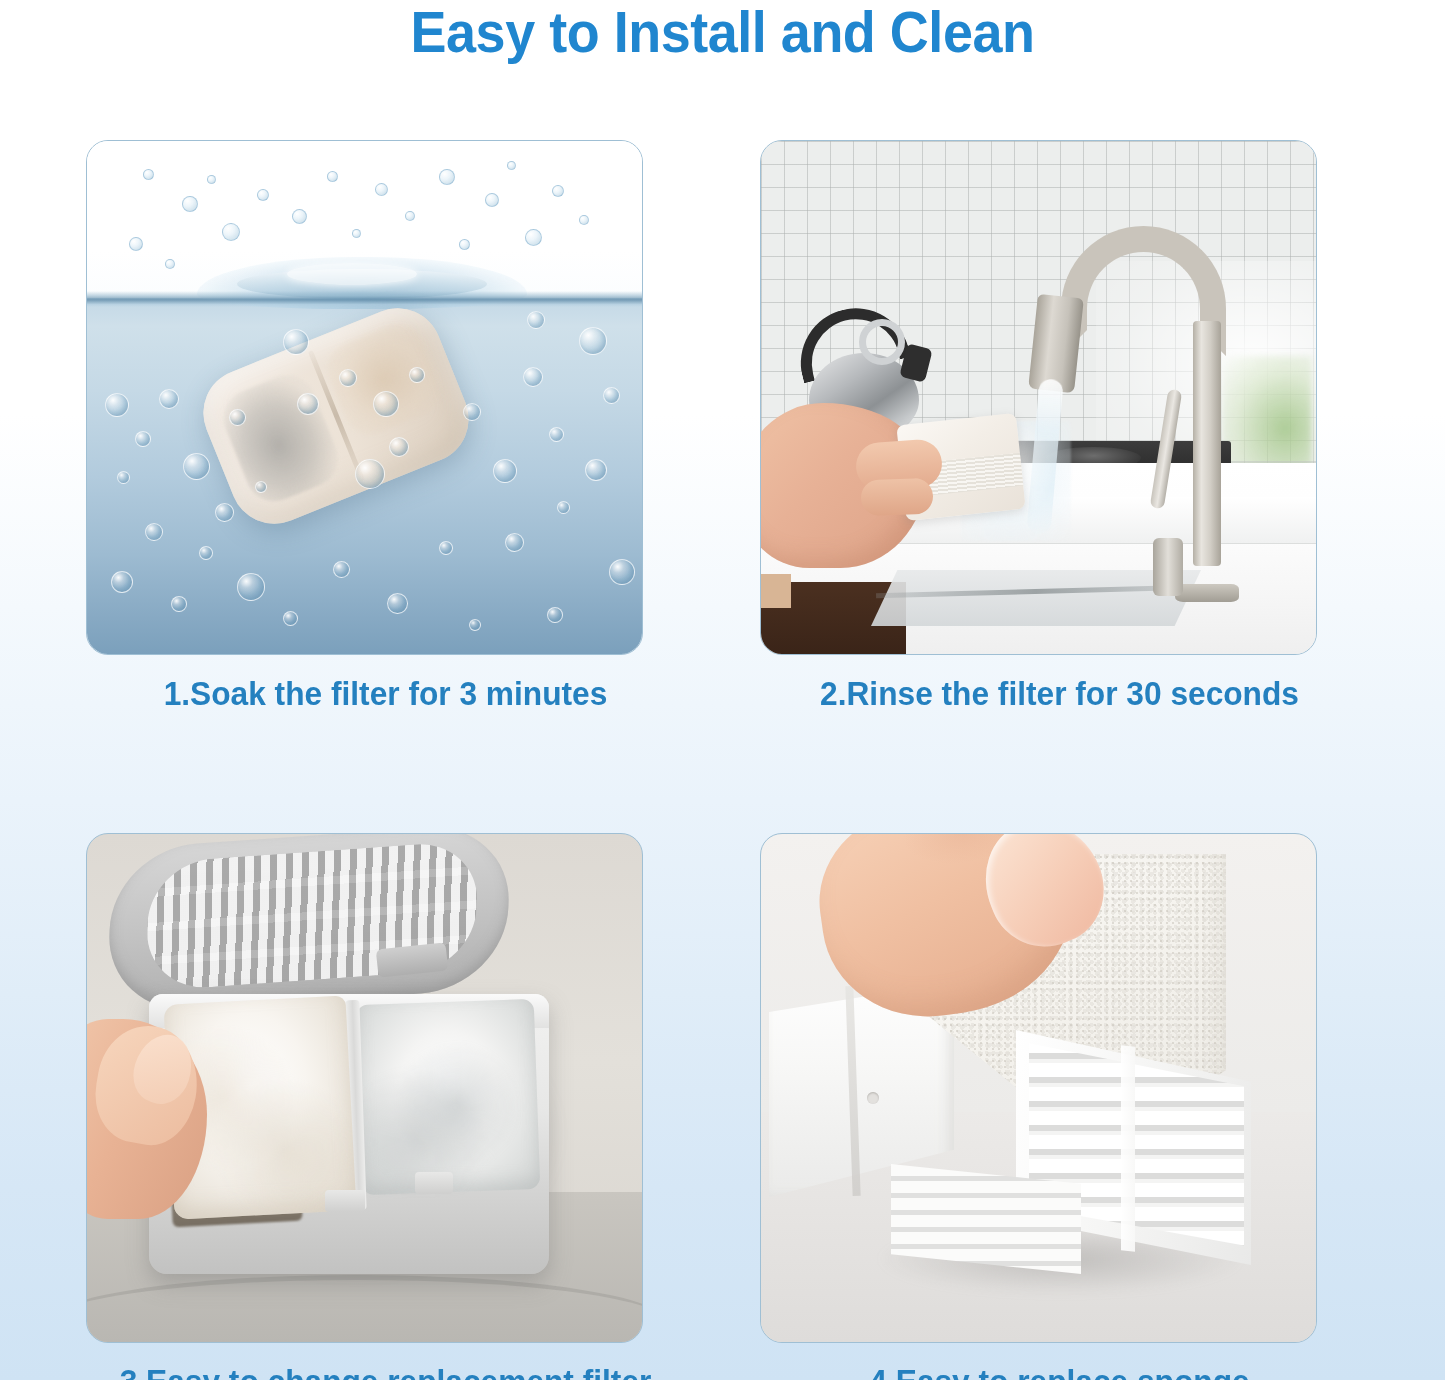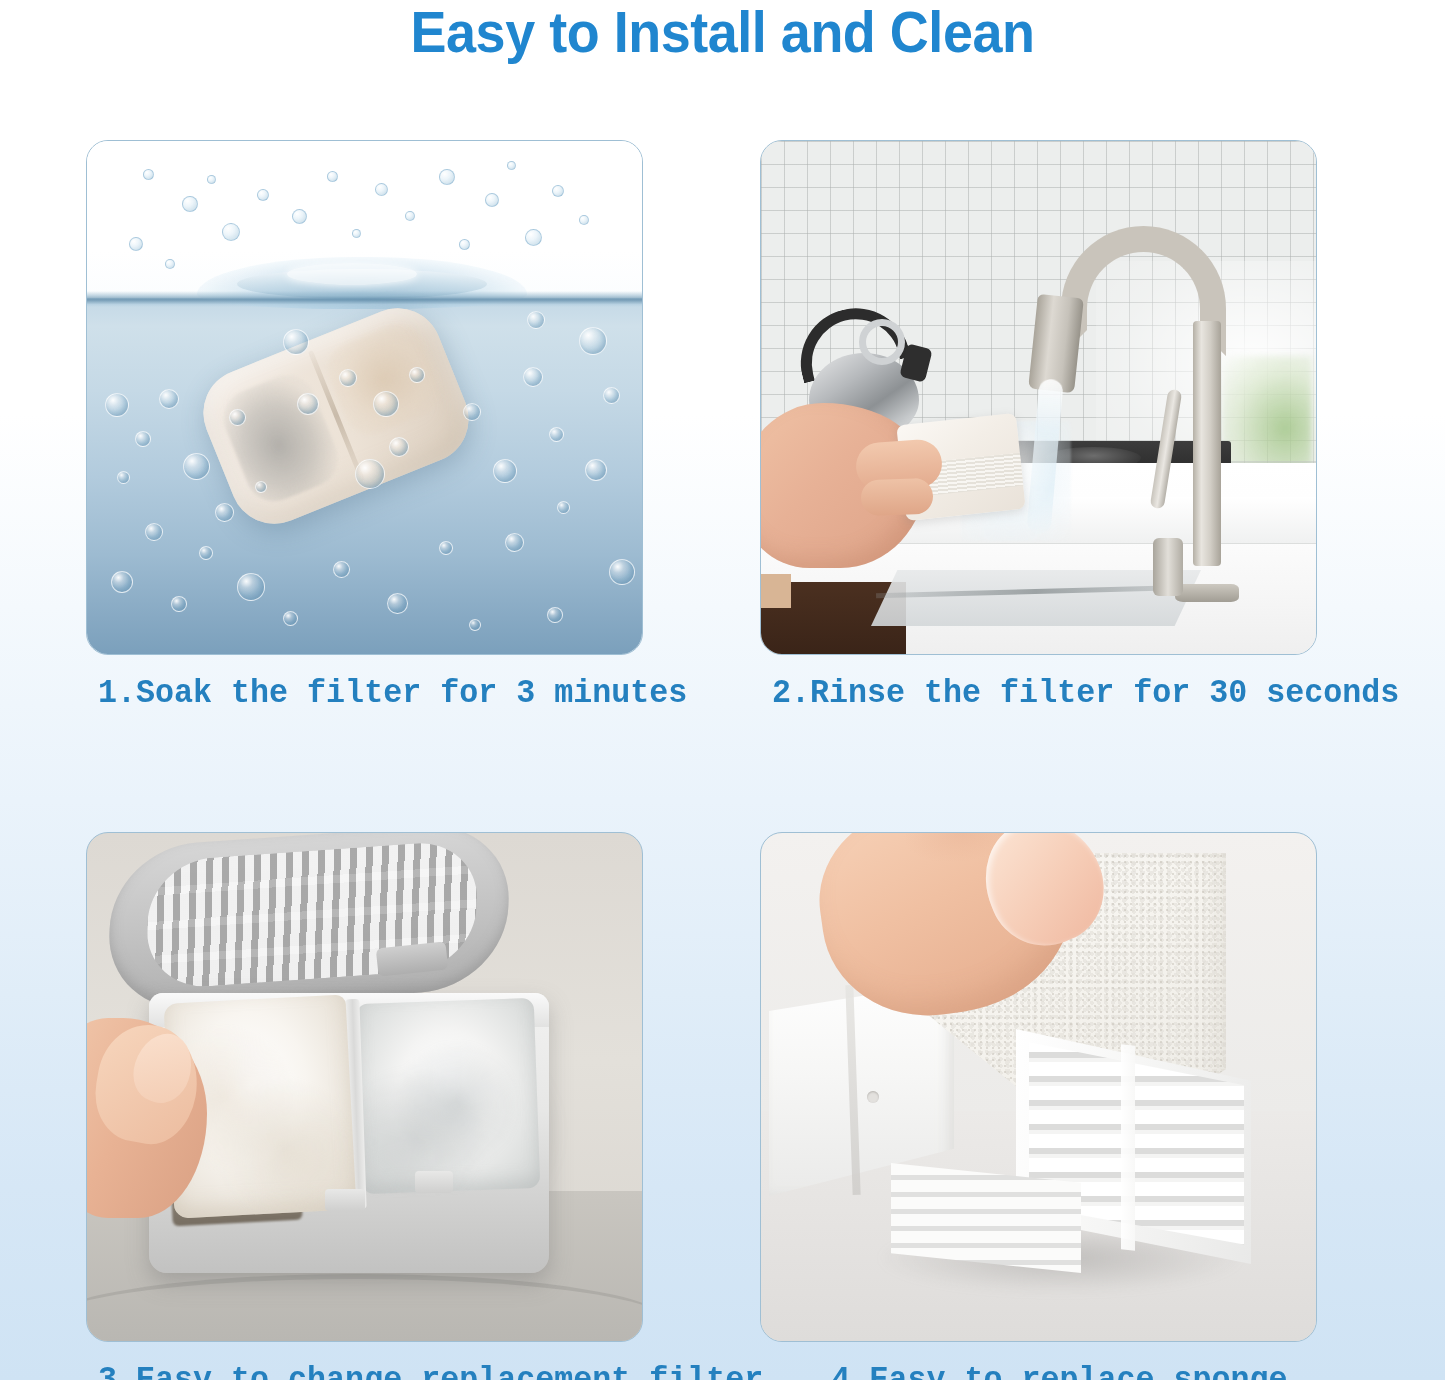--- a/index.html
+++ b/index.html
@@ -38,21 +38,21 @@
     width: 1445px;
   }
   .row {
     display: flex;
     justify-content: space-between;
     padding: 0 86px;
     box-sizing: border-box;
   }
   .row + .row { margin-top: 120px; }
 
-  .cell { width: 599px; font-family: Liberation Mono, monospace; }
+  .cell { width: 599px; }
 
   .panel {
     position: relative;
     width: 557px;
     height: 515px;
     border-radius: 22px;
     border: 1px solid #9fbfd4;
     overflow: hidden;
     box-sizing: border-box;
     background: #fff;

